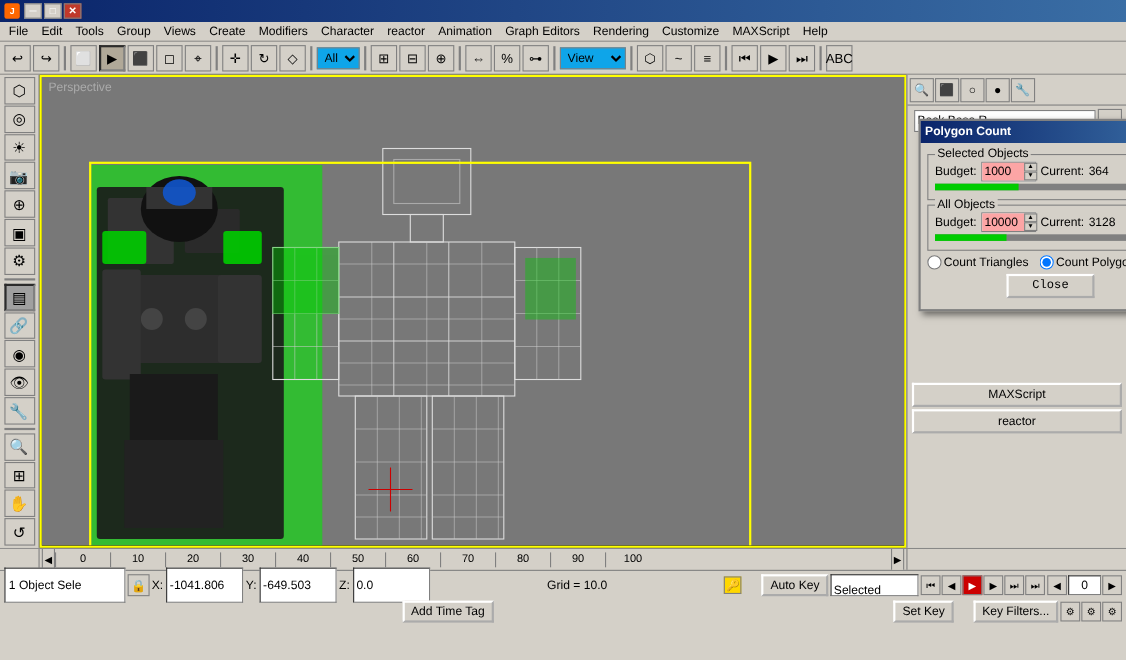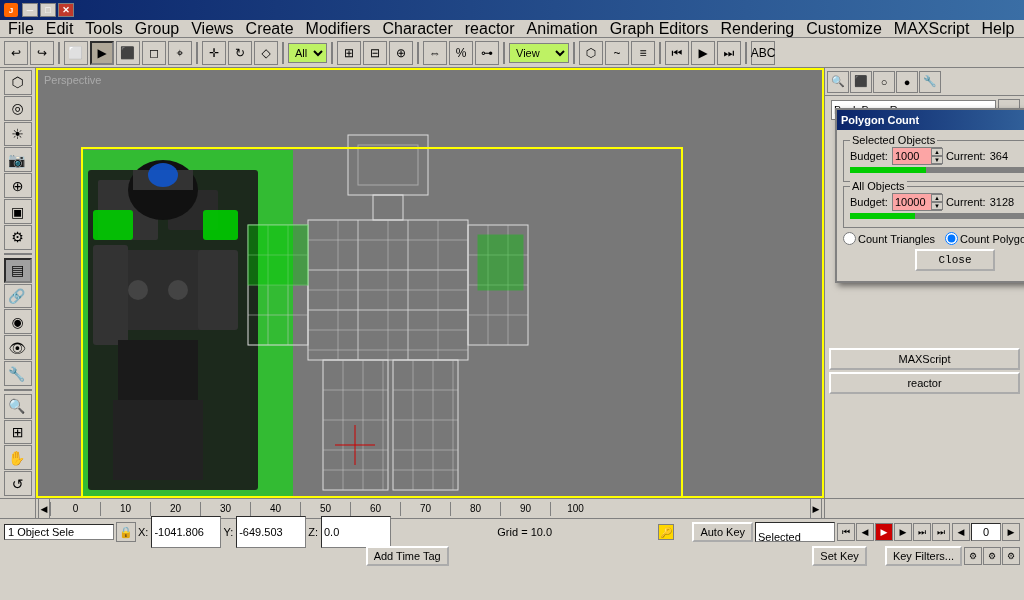--- a/index.html
+++ b/index.html
@@ -42,21 +42,21 @@
       background: #d4d0c8;
       display: flex;
       align-items: center;
       padding: 0 2px;
       border-bottom: 1px solid #808080;
       gap: 0;
     }
     .menu-item {
       padding: 1px 6px;
       cursor: pointer;
-      font-size: 16px;
+      font-size: 11px;
       white-space: nowrap;
     }
 
     
     .toolbar-area {
       height: 30px;
       background: #d4d0c8;
       display: flex;
       align-items: center;
       padding: 2px 4px;
@@ -67,21 +67,21 @@
       width: 24px; height: 24px;
       background: #d4d0c8;
       border: 1px solid #808080;
       display: flex; align-items: center; justify-content: center;
       cursor: pointer;
       font-size: 12px;
     }
     .toolbar-separator { width: 2px; height: 22px; background: #808080; margin: 0 2px; }
     .toolbar-select {
       height: 20px;
-      background: #bef264;
+      background: #0ea5e9;
       border: 1px solid #808080;
       font-size: 11px;
       padding: 0 2px;
     }
 
     
     .left-toolbar {
       width: 36px;
       background: #d4d0c8;
       border-right: 1px solid #808080;
@@ -291,21 +291,21 @@
       padding: 2px 4px;
     }
     .status-row2 {
       height: 22px;
       display: flex;
       align-items: center;
       gap: 2px;
       padding: 2px 4px;
     }
     .status-field {
-      height: 16px;
+      height: 32px;
       background: white;
       border: 1px inset #808080;
       padding: 0 3px;
       font-size: 11px;
       display: flex;
       align-items: center;
       text-align: right;
     }
     .coord-label { font-size: 11px; margin-right: 1px; }
     .coord-field {

